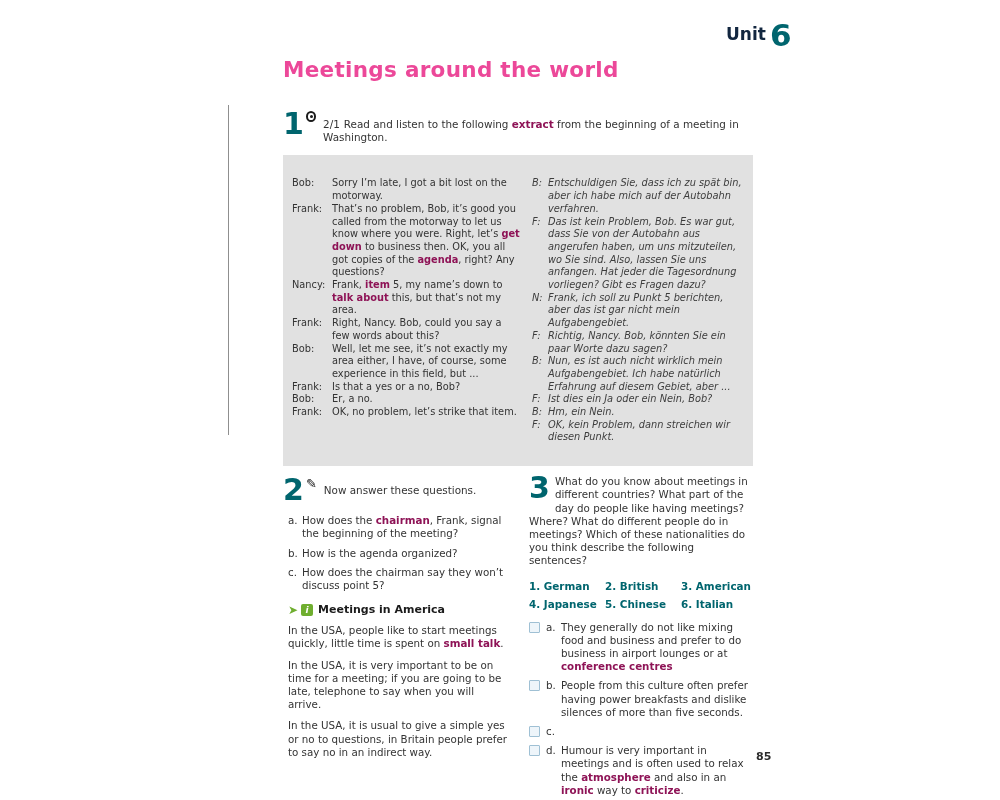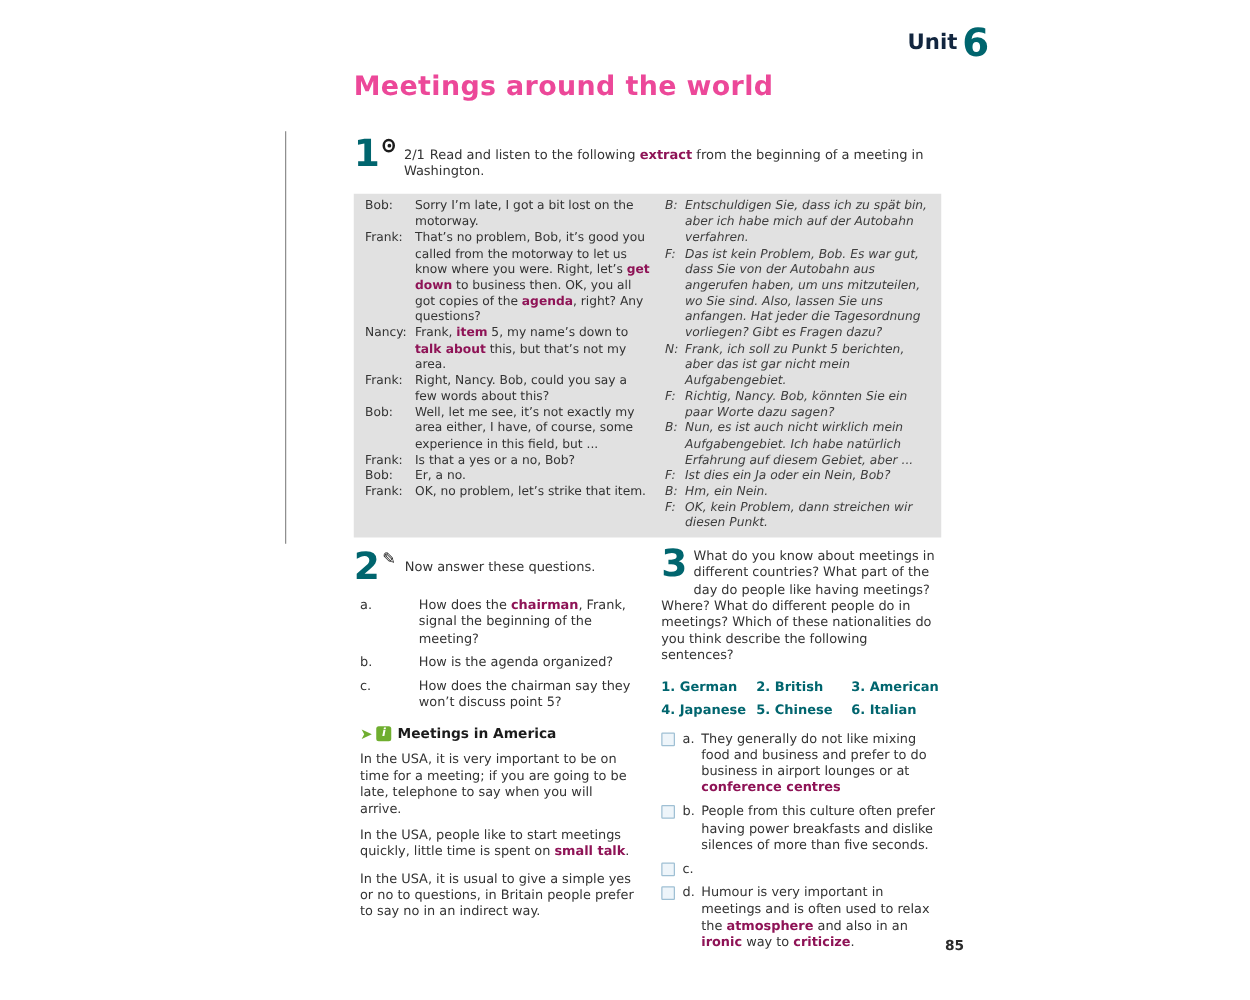--- a/index.html
+++ b/index.html
@@ -38,41 +38,41 @@
     border-radius:50%; position:relative;
   }
   .audio-cd::after {
     content:""; position:absolute; left:2px; top:2px; width:3px; height:3px;
     background:#1c1c1c; border-radius:50%;
   }
   .pencil { font-size:13px; line-height:13px; color:#111; }
 
   .dialogue {
     margin-top:11px; width:470px; min-height:256px; background:#e1e1e1;
-    padding:4px 9px; display:flex; gap:12px;
+    padding:22px 9px; display:flex; gap:12px;
   }
   .dcol-en { width:228px; flex:none; }
   .dcol-de { flex:1; }
   .drow { display:flex; font-size:9.8px; line-height:12.7px; }
   .dsp { width:40px; flex:none; }
   .dtx { flex:1; }
   .grow { display:flex; font-size:9.8px; line-height:12.7px; font-style:italic; color:#3d3d3d; }
   .gsp { width:16px; flex:none; }
   .gtx { flex:1; }
 
   .kw { color:#8e1356; font-weight:bold; }
 
   .two-col { display:flex; margin-top:9px; }
   .col-left { width:238px; flex:none; }
   .col-right { width:224px; margin-left:8px; }
 
   .questions { margin-top:9px; padding-left:5px; }
   .qrow { display:flex; font-size:10.3px; line-height:13.2px; margin-bottom:6px; width:222px; }
   .qletter { width:14px; flex:none; }
-  .qtext { flex:1;margin-left:33px; }
+  .qtext { flex:1; }
 
   .infobox { margin-top:11px; padding-left:5px; width:226px; }
   .info-head { display:flex; align-items:center; gap:3px; }
   .info-arrow { color:#6fae2f; font-size:12px; line-height:12px; }
   .info-i {
     display:inline-flex; width:12px; height:12px; background:#6fae2f; color:#fff;
     font-weight:bold; font-size:9px; align-items:center; justify-content:center;
     border-radius:2px; font-style:italic;
   }
   .info-title { font-size:11px; font-weight:bold; color:#1b1b1b; margin-left:2px; }
@@ -217,22 +217,22 @@
             <span class="qtext"><span>How does the chairman say they won’t discuss point 5?</span></span>
           </div>
         </div>
 
         <div class="infobox">
           <div class="info-head">
             <span class="info-arrow">➤</span>
             <span class="info-i">i</span>
             <span class="info-title">Meetings in America</span>
           </div>
+          <div class="info-para"><span>In the USA, people like to start meetings quickly, little time is spent on </span><span class="kw">small talk</span><span>.</span></div>
           <div class="info-para"><span>In the USA, it is very important to be on time for a meeting; if you are going to be late, telephone to say when you will arrive.</span></div>
-          <div class="info-para"><span>In the USA, people like to start meetings quickly, little time is spent on </span><span class="kw">small talk</span><span>.</span></div>
           <div class="info-para"><span>In the USA, it is usual to give a simple yes or no to questions, in Britain people prefer to say no in an indirect way.</span></div>
         </div>
 
       </div>
 
       <div class="col-right">
 
         <div class="ex3-intro">
           <span class="bignum-float">3</span><span>What do you know about meetings in different countries? What part of the day do people like having meetings? Where? What do different people do in meetings? Which of these nationalities do you think describe the following sentences?</span>
         </div>

